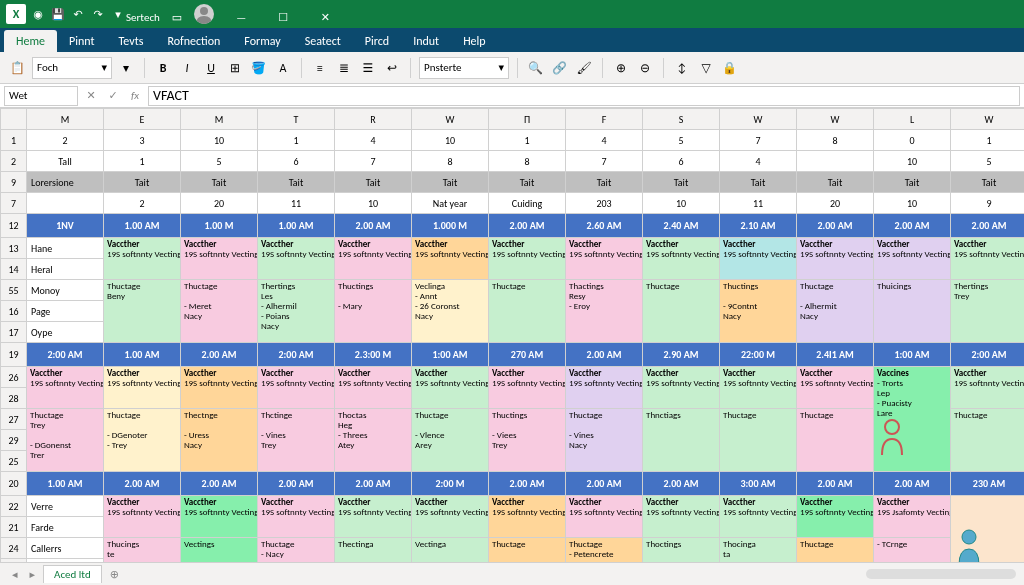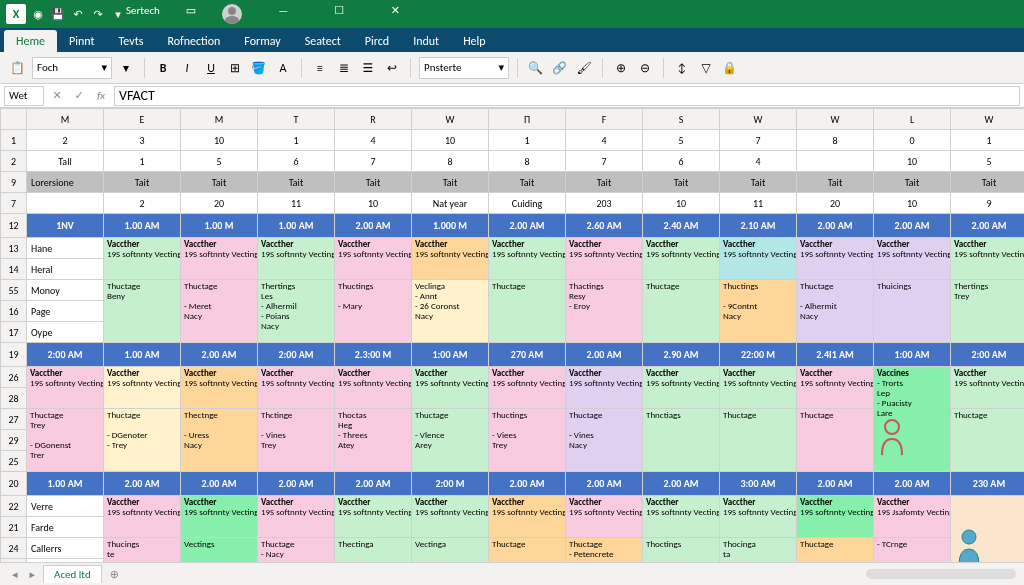--- a/index.html
+++ b/index.html
@@ -1,33 +1,33 @@
 <!DOCTYPE html>
 <html><head>
 <meta charset="utf-8">
 <style>
 *{box-sizing:border-box;margin:0;padding:0}
 body{font-family:Calibri,Arial,sans-serif;font-size:11px;background:#fff;overflow:hidden;width:1024px;height:585px}
 .titlebar{height:28px;background:#107c41;display:flex;align-items:center;padding:0 6px;color:#fff}
 .titlebar .left{display:flex;align-items:center;gap:4px}
 .titlebar .center{flex:1;text-align:center;font-size:12px}
-.titlebar .right{display:flex;align-items:flex-start;gap:26px}
+.titlebar .right{display:flex;align-items:flex-end;gap:12px}
 .qat-btn{width:16px;height:16px;display:flex;align-items:center;justify-content:center;cursor:pointer}
 .excel-icon{width:20px;height:20px;background:#fff;color:#107c41;font-weight:bold;display:flex;align-items:center;justify-content:center;border-radius:2px;font-size:12px}
 .avatar{width:20px;height:20px;border-radius:50%;background:#d0d0d0;overflow:hidden}
 .win-btn{width:30px;height:100%;display:flex;align-items:center;justify-content:center;cursor:pointer}
 .menubar{height:24px;background:#0c4a6e;display:flex;align-items:flex-end;padding:0 4px}
 .menu-tab{padding:4px 12px;color:#fff;cursor:pointer;font-size:12px}
 .menu-tab.active{background:#f3f2f1;color:#107c41;border-radius:3px 3px 0 0}
 .ribbon{height:32px;background:#f3f2f1;border-bottom:1px solid #d0d0d0;display:flex;align-items:center;padding:0 8px;gap:4px}
 .rib-btn{min-width:20px;height:22px;display:flex;align-items:center;justify-content:center;cursor:pointer;border-radius:2px;font-size:12px}
 .rib-sep{width:1px;height:20px;background:#d0d0d0;margin:0 4px}
 .rib-combo{height:22px;border:1px solid #ccc;background:#fff;display:flex;align-items:center;padding:0 4px;font-size:11px;min-width:60px;justify-content:space-between;cursor:pointer}
 .formulabar{height:24px;background:#fff;border-bottom:1px solid #d0d0d0;display:flex;align-items:center;padding:0 4px;gap:4px}
-.namebox{width:40px;height:20px;border:1px solid #ccc;display:flex;align-items:center;padding:0 4px;font-size:11px}
+.namebox{width:74px;height:20px;border:1px solid #ccc;display:flex;align-items:center;padding:0 4px;font-size:11px}
 .fb-btn{width:18px;height:18px;display:flex;align-items:center;justify-content:center;cursor:pointer;color:#888}
 .fx-input{flex:1;height:20px;border:1px solid #ccc;padding:0 4px;font-size:14px;background:#fff}
 .grid-wrap{height:454px;overflow:auto;position:relative;background:#fff}
 table{border-collapse:collapse;width:100%;table-layout:fixed}
 th,td{border:1px solid #d0d0d0;height:21px;font-size:10px;text-align:center;padding:0;vertical-align:middle;overflow:hidden;white-space:nowrap}
 th{background:#f3f2f1;font-weight:normal;position:sticky;top:0;z-index:2}
 .rowh{width:26px;background:#f3f2f1;position:sticky;left:0;z-index:1}
 .corner{width:26px;background:#f3f2f1;position:sticky;left:0;top:0;z-index:3}
 .col{width:77px}
 .hdr-gray{background:#bfbfbf}

